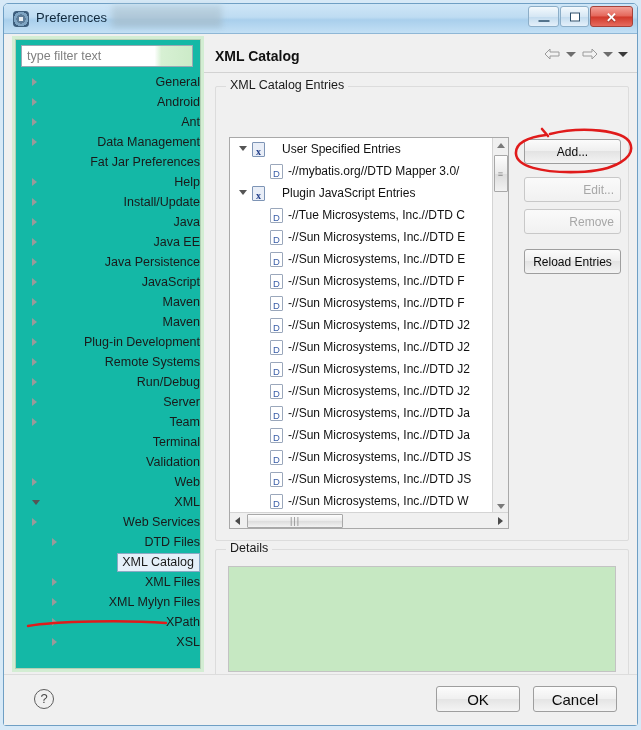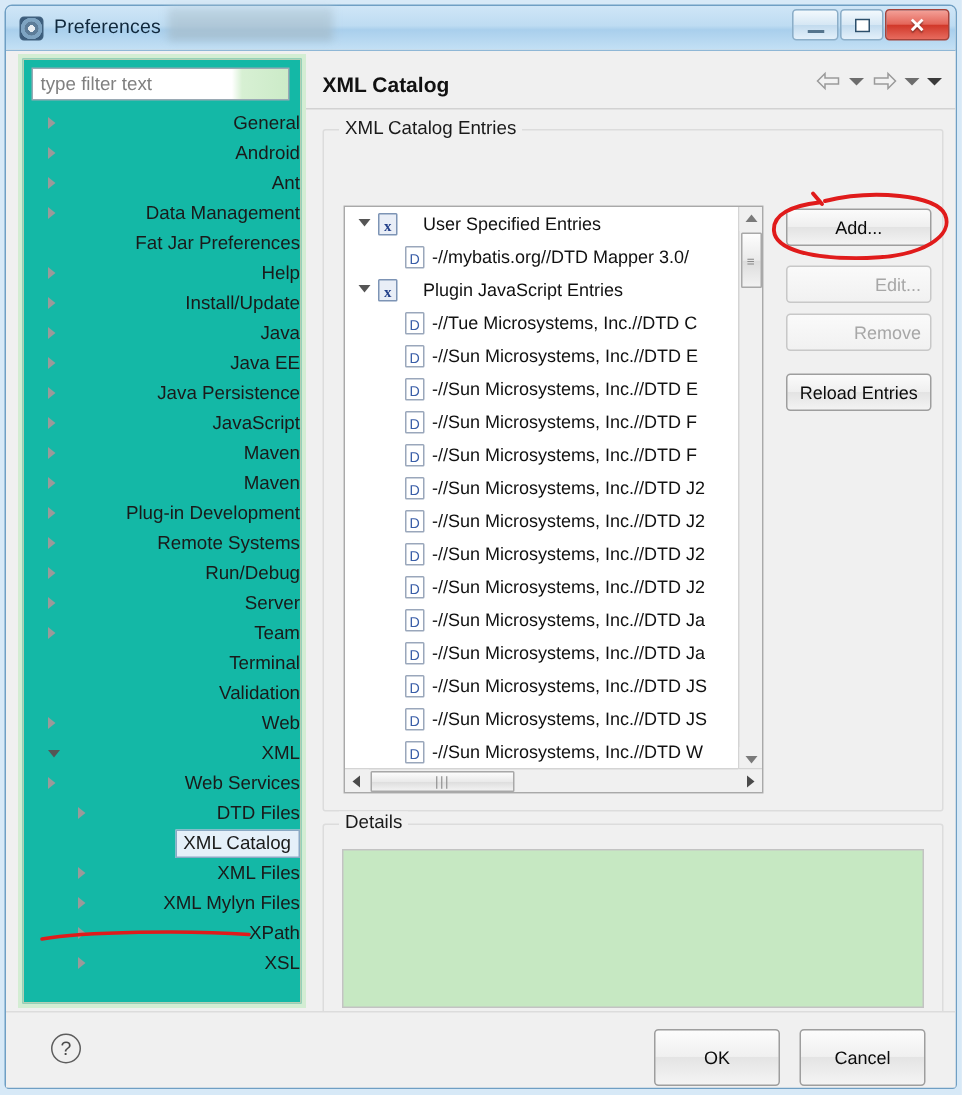--- a/index.html
+++ b/index.html
@@ -341,23 +341,23 @@
     width: 20px; height: 20px;
     border: 1.6px solid #5d5d5d;
     border-radius: 50%;
     color: #4a4a4a;
     font-size: 13px;
     text-align: center;
     line-height: 17px;
   }
   .footbtn {
     position: absolute; top: 11px;
-    width: 84px; height: 38px;
+    width: 84px; height: 26px;
     font-family: "Liberation Sans", sans-serif;
-    font-size: 12px; color: #0b0b0b;
+    font-size: 15px; color: #0b0b0b;
     background: linear-gradient(180deg,#fcfcfc,#f0f0f0 48%,#e4e4e4 50%,#f4f4f4);
     border: 1px solid #9e9e9e;
     border-radius: 3px;
     cursor: default;
   }
   #btn-ok { left: 432px; }
   #btn-cancel { left: 529px; }
 </style>
 </head>
 <body>

